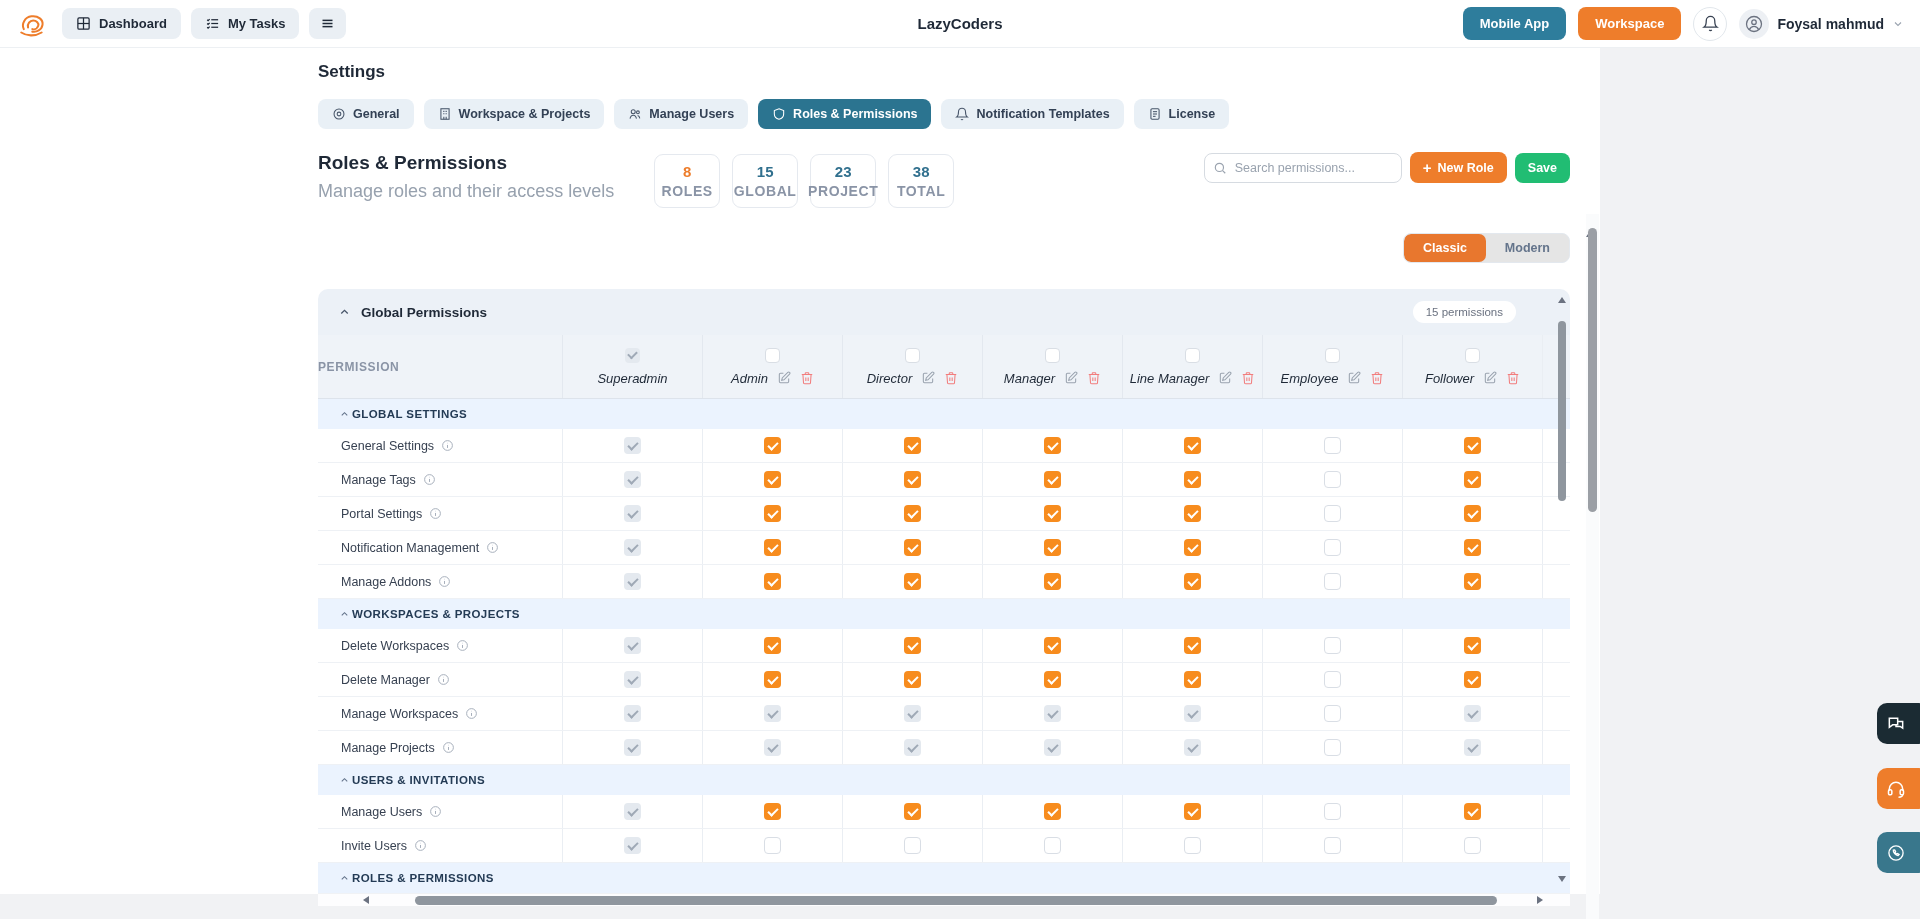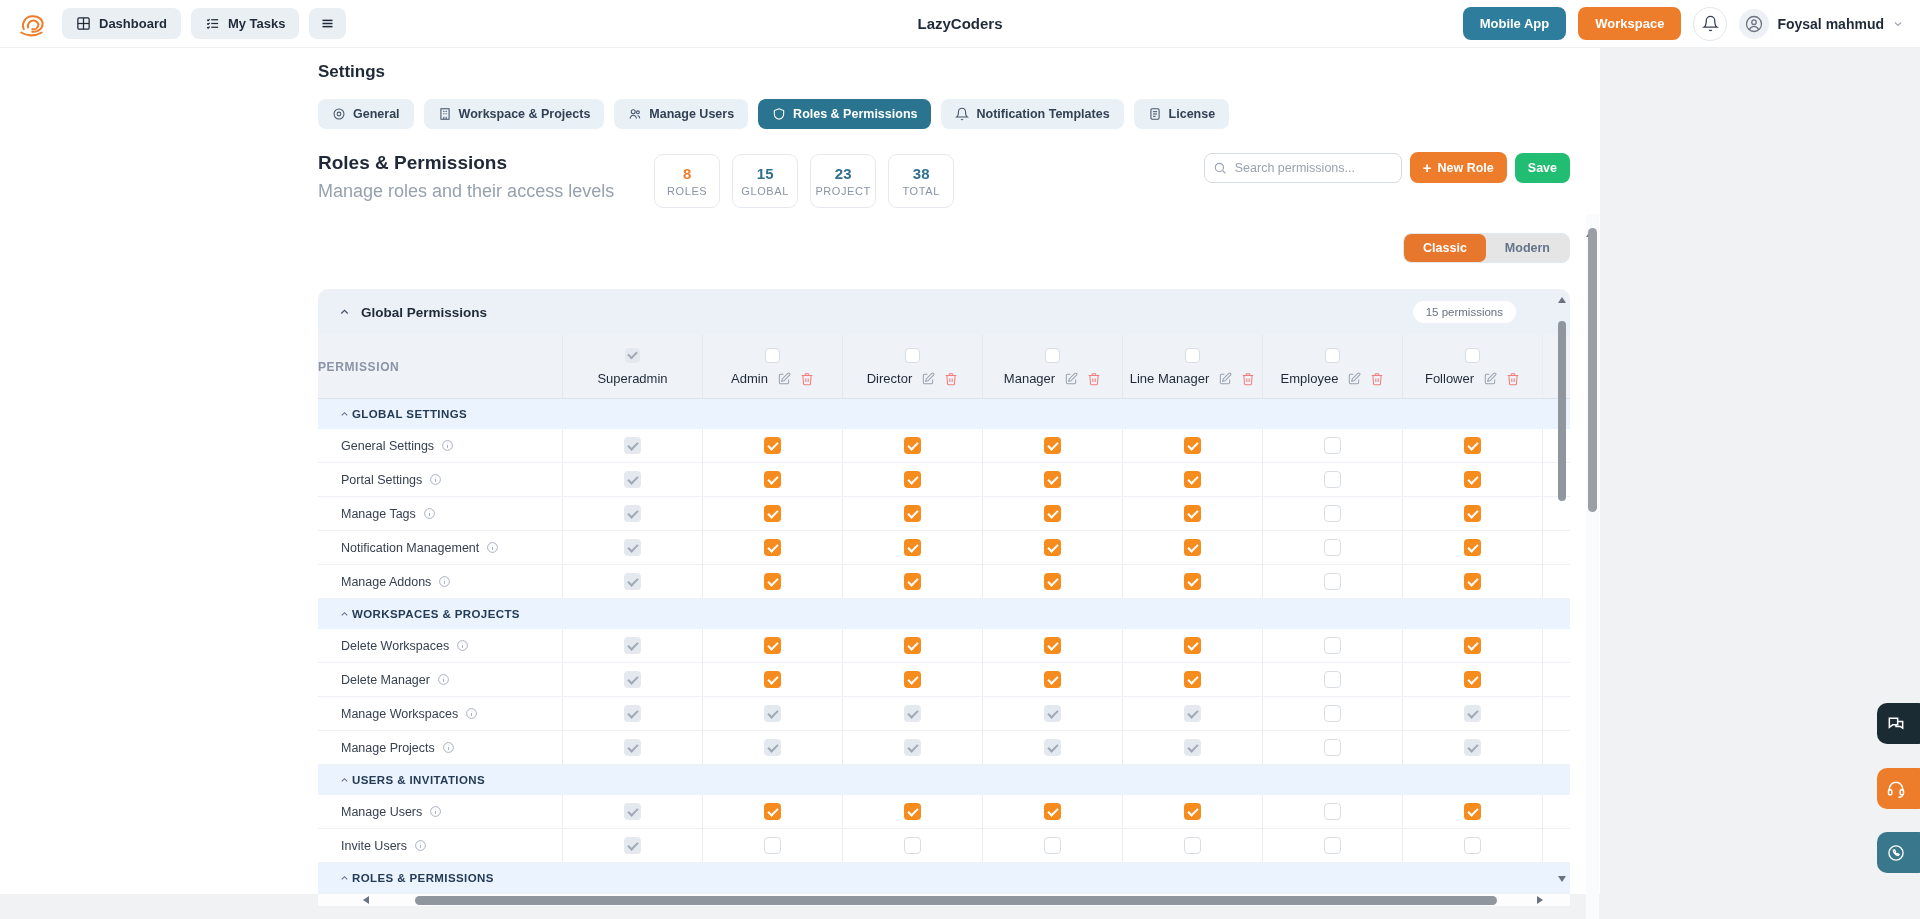--- a/index.html
+++ b/index.html
@@ -48,21 +48,21 @@
   
   .sec-head { display:flex; margin-top:23px; align-items:flex-start; }
   .rp-title { font-size:19px; font-weight:700; color:#1f2937; }
   .rp-sub { font-size:18px; color:#97a1ae; margin-top:7px; }
   .stats { display:flex; gap:12px; margin-left:40px; margin-top:2px; }
   .stat-card { width:66px; height:54px; background:#fff; border:1px solid #e5e9ef;
     border-radius:9px; display:flex; flex-direction:column; align-items:center;
     justify-content:center; gap:3px; }
   .stat-val { font-size:15px; font-weight:700; color:#31708e; }
   .stat-card.orange .stat-val { color:#ed7d2b; }
-  .stat-lab { font-size:11px; font-weight:400; letter-spacing:.6px; color:#8a94a6; }
+  .stat-lab { font-size:14px; font-weight:700; letter-spacing:.6px; color:#8a94a6; }
   .head-right { margin-left:auto; display:flex; flex-direction:column; align-items:flex-end;gap:34px; }
   .search-row { display:flex; gap:8px; align-items:center; }
   .search-box { position:relative; }
   .search-box svg { position:absolute; left:9px; top:8px; color:#9aa3af; }
   .search-box input { width:198px; height:30px; border:1px solid #d6dbe1; border-radius:8px;
     padding:0 10px 0 30px; font-size:12.5px; color:#374151; outline:none; background:#fff; }
   .search-box input::placeholder { color:#9aa3af; }
   .btn.small { padding:8px 13px; font-size:12.5px; display:inline-flex; align-items:center; gap:6px; }
   .btn.green { background:#21bd73; }
   .toggle { margin-top:16px; display:flex; border:1px solid #e3e8ee; border-radius:8px;
@@ -79,21 +79,21 @@
   .gp-badge { margin-left:auto; margin-right:34px; background:#fff; border-radius:999px;
     padding:5px 13px; font-size:11.5px; color:#6b7280; }
   .chev { display:flex; color:#475569; cursor:pointer; }
 
   .grid-row { display:grid; grid-template-columns:244px repeat(7,140px) 1fr; }
   .col-head { background:#eff3f8; border-bottom:1px solid #dde3eb; min-height:64px; }
   .perm-col-lab { display:flex; align-items:center; font-size:12px;
     font-weight:700; letter-spacing:.6px; color:#8a94a6; }
   .role-head { display:flex; flex-direction:column; align-items:center; justify-content:center;
     gap:8px; padding:8px 0; border-left:1px solid #e3e8ef; }
-  .role-name-row { display:flex; align-items:flex-end; gap:9px; }
+  .role-name-row { display:flex; align-items:center; gap:9px;font-style:italic; }
   .role-name { font-size:13px; color:#1f2937; }
   .icon-btn { display:flex; cursor:pointer; }
   .icon-btn.edit { color:#9aa3af; }
   .icon-btn.del { color:#f27d7d; }
 
   .section-row { height:30px; background:#ebf3fe; display:flex; align-items:center;
     gap:2px; padding-left:21px; cursor:pointer; }
   .sec-title { font-size:11.5px; font-weight:700; letter-spacing:.4px; color:#243b55; }
   .section-row .chev { color:#64748b; }
 
@@ -518,55 +518,55 @@
             <div class="state-cell">
               <span class="cb off"></span>
             </div>
             <div class="state-cell">
               <span class="cb on"></span>
             </div>
             <div class="filler"></div>
           </div>
           <div class="grid-row perm-row">
             <div class="name-cell">
+              <span class="pname">Manage Tags</span>
+              <span class="info">
+                <svg width="13" height="13" viewBox="0 0 24 24" fill="none" stroke="currentColor" stroke-width="1.8">
+                  <circle cx="12" cy="12" r="9"></circle>
+                  <line x1="12" y1="11" x2="12" y2="16.5"></line>
+                  <line x1="12" y1="7.2" x2="12" y2="7.9"></line>
+                </svg>
+              </span>
+            </div>
+            <div class="state-cell">
+              <span class="cb dis"></span>
+            </div>
+            <div class="state-cell">
+              <span class="cb on"></span>
+            </div>
+            <div class="state-cell">
+              <span class="cb on"></span>
+            </div>
+            <div class="state-cell">
+              <span class="cb on"></span>
+            </div>
+            <div class="state-cell">
+              <span class="cb on"></span>
+            </div>
+            <div class="state-cell">
+              <span class="cb off"></span>
+            </div>
+            <div class="state-cell">
+              <span class="cb on"></span>
+            </div>
+            <div class="filler"></div>
+          </div>
+          <div class="grid-row perm-row">
+            <div class="name-cell">
               <span class="pname">Portal Settings</span>
-              <span class="info">
-                <svg width="13" height="13" viewBox="0 0 24 24" fill="none" stroke="currentColor" stroke-width="1.8">
-                  <circle cx="12" cy="12" r="9"></circle>
-                  <line x1="12" y1="11" x2="12" y2="16.5"></line>
-                  <line x1="12" y1="7.2" x2="12" y2="7.9"></line>
-                </svg>
-              </span>
-            </div>
-            <div class="state-cell">
-              <span class="cb dis"></span>
-            </div>
-            <div class="state-cell">
-              <span class="cb on"></span>
-            </div>
-            <div class="state-cell">
-              <span class="cb on"></span>
-            </div>
-            <div class="state-cell">
-              <span class="cb on"></span>
-            </div>
-            <div class="state-cell">
-              <span class="cb on"></span>
-            </div>
-            <div class="state-cell">
-              <span class="cb off"></span>
-            </div>
-            <div class="state-cell">
-              <span class="cb on"></span>
-            </div>
-            <div class="filler"></div>
-          </div>
-          <div class="grid-row perm-row">
-            <div class="name-cell">
-              <span class="pname">Manage Tags</span>
               <span class="info">
                 <svg width="13" height="13" viewBox="0 0 24 24" fill="none" stroke="currentColor" stroke-width="1.8">
                   <circle cx="12" cy="12" r="9"></circle>
                   <line x1="12" y1="11" x2="12" y2="16.5"></line>
                   <line x1="12" y1="7.2" x2="12" y2="7.9"></line>
                 </svg>
               </span>
             </div>
             <div class="state-cell">
               <span class="cb dis"></span>

